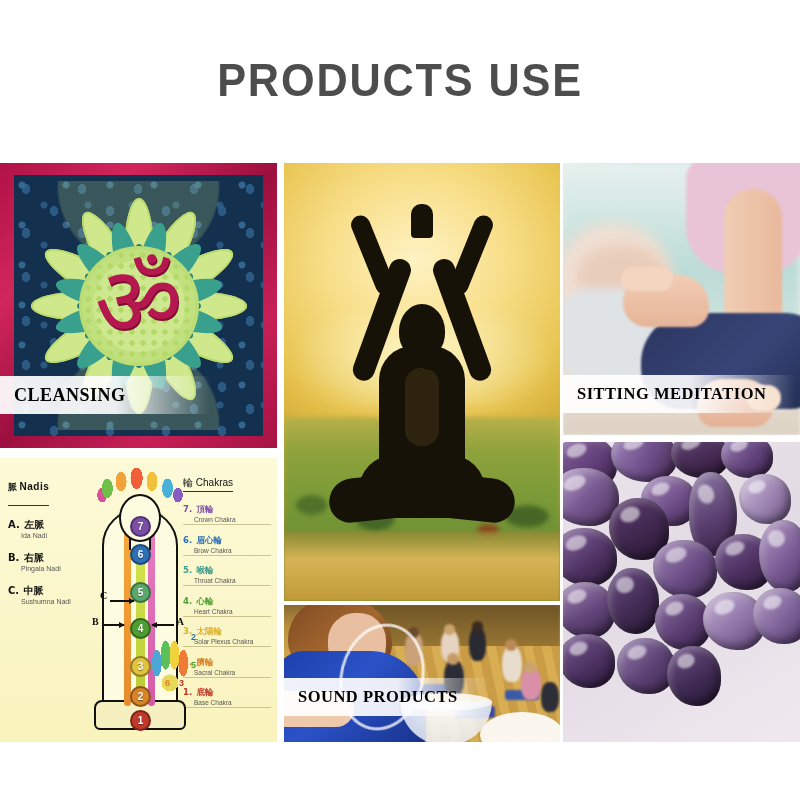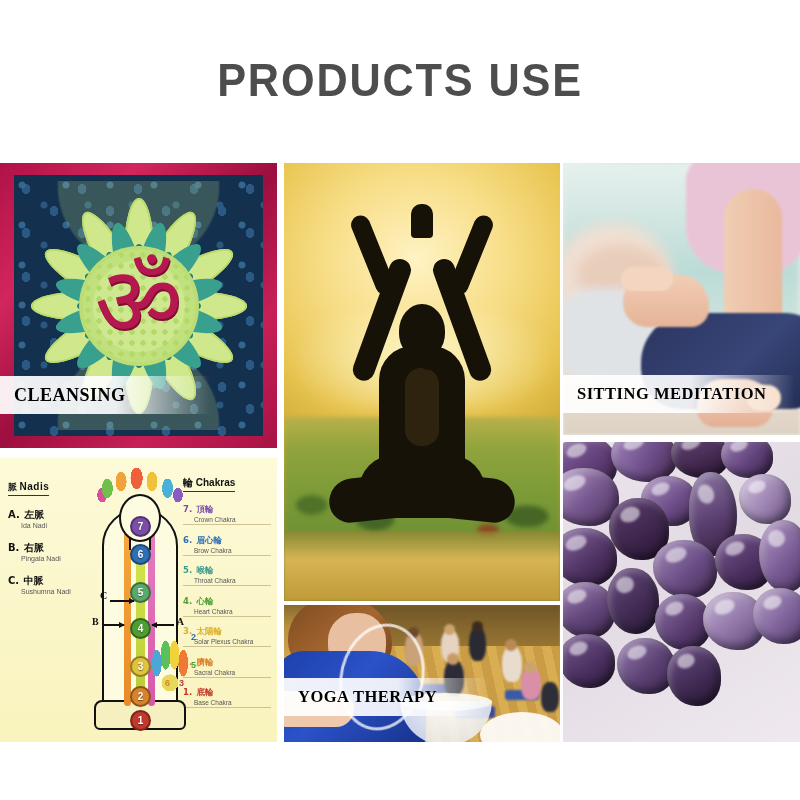--- a/index.html
+++ b/index.html
@@ -172,29 +172,29 @@
   .sit-fingers{ position:absolute; left:58px; top:104px; width:52px; height:24px; border-radius:20px; background:#f4d6c0; filter:blur(1px); }
   .sit-foot{ position:absolute; left:134px; top:216px; width:76px; height:48px; border-radius:26px 30px 20px 18px; background:linear-gradient(to bottom,#f3d2bb,#e4b095); filter:blur(.8px); }
   .sit-toes{ position:absolute; left:184px; top:222px; width:34px; height:26px; border-radius:16px; background:#f6dcc7; filter:blur(.8px); }
   #cap-sitting{ bottom:22px; width:232px; }
 
   
   #tile-meridians{ left:0; top:458px; width:277px; height:284px; background:#fbf6c8; }
   .ch-bg{ position:absolute; inset:0; background:linear-gradient(to bottom,#fdfad8,#f9f3bd); }
 
   .ch-legend{ position:absolute; left:8px; top:18px; width:92px; }
-  .ch-legend .hd{ font-size:9px; font-weight:bold; color:#111; border-bottom:1px solid #333; padding-bottom:1px; margin-bottom:8px; display:inline-block; }
+  .ch-legend .hd{ font-size:9px; font-weight:bold; color:#111; border-bottom:1px solid #333; padding-bottom:11px; margin-bottom:8px; display:inline-block; }
   .ch-legend .hd .cn{ font-family:"DejaVu Sans",sans-serif; font-weight:bold; }
   .ch-legend .hd .en{ font-size:10px; letter-spacing:.5px; }
   .ch-row{ margin-bottom:8px; }
   .ch-row .cn{ font-family:"DejaVu Sans",sans-serif; font-size:10px; font-weight:bold; color:#111; }
   .ch-row .en{ font-size:7px; color:#555; margin-left:13px; display:block; margin-top:0px; }
 
   .ch-list{ position:absolute; right:6px; top:14px; width:88px; }
-  .ch-list .hd{ font-size:10px; font-weight:bold; color:#111; border-bottom:1px solid #333; padding-bottom:1px; margin-bottom:6px; display:inline-block; }
+  .ch-list .hd{ font-size:10px; font-weight:normal; color:#111; border-bottom:1px solid #333; padding-bottom:1px; margin-bottom:6px; display:inline-block; }
   .ch-item{ margin-bottom:3.5px; border-bottom:1px solid rgba(120,100,40,.35); padding-bottom:1px; }
   .ch-item .cn{ font-family:"DejaVu Sans",sans-serif; font-size:8.5px; font-weight:bold; }
   .ch-item .en{ font-size:6.5px; color:#555; display:block; margin-left:11px; }
 
   .ch-figure{ position:absolute; left:92px; top:6px; width:96px; height:272px; }
   .body-glow{ position:absolute; left:4px; top:26px; width:88px; height:232px; background:radial-gradient(ellipse 55% 60% at 50% 60%, rgba(255,245,140,.9), rgba(255,245,140,0) 72%); }
   .body-shape{ position:absolute; left:10px; top:44px; width:76px; height:206px; border:2px solid #111; border-radius:38px 38px 12px 12px; background:#fdfbe0; }
   .body-head{ position:absolute; left:50%; top:30px; width:42px; height:48px; margin-left:-21px; border:2px solid #111; border-radius:50%; background:#fdfbe0; z-index:3; }
   .body-neck{ position:absolute; left:50%; top:68px; width:22px; height:18px; margin-left:-11px; background:#fdfbe0; border-left:2px solid #111; border-right:2px solid #111; z-index:2; }
   .body-lap{ position:absolute; left:2px; bottom:6px; width:92px; height:30px; border:2px solid #111; border-radius:8px 8px 6px 6px; background:#f6efc0; }
@@ -492,21 +492,21 @@
 
       <div class="snd-woman-hair"></div>
       <div class="snd-face"></div>
       <div class="snd-shirt"></div>
       <div class="snd-armL"></div>
       <div class="snd-ring"></div>
       <div class="snd-bowl-top"></div>
       <div class="snd-bowl"></div>
       <div class="snd-bowl2"></div>
 
-      <div class="caption sm" id="cap-sound">YOGA THERAPY</div>
+      <div class="caption sm" id="cap-sound">SOUND PRODUCTS</div>
     </div>
 
     <div class="tile" id="tile-demag">
       <div class="am-bg"></div>
 
       <div class="stone" style="left:-8px;  top:-6px;  width:62px; height:54px; background:linear-gradient(140deg,#8e6aa8,#5d3b73 60%,#3a2348);"></div>
       <div class="stone" style="left:48px;  top:-12px; width:66px; height:52px; background:linear-gradient(120deg,#a588bd,#6f4f8a 55%,#45294f);"></div>
       <div class="stone" style="left:108px; top:-10px; width:58px; height:46px; background:linear-gradient(160deg,#6a4a80,#3d2448 70%,#2b1833);"></div>
       <div class="stone" style="left:158px; top:-8px;  width:52px; height:44px; background:linear-gradient(130deg,#9e80b6,#5f4179 60%,#3c2449);"></div>
       <div class="stone" style="left:-12px; top:26px;  width:68px; height:58px; background:linear-gradient(135deg,#c3aed2,#7a5b93 50%,#4a2f59);"></div>

